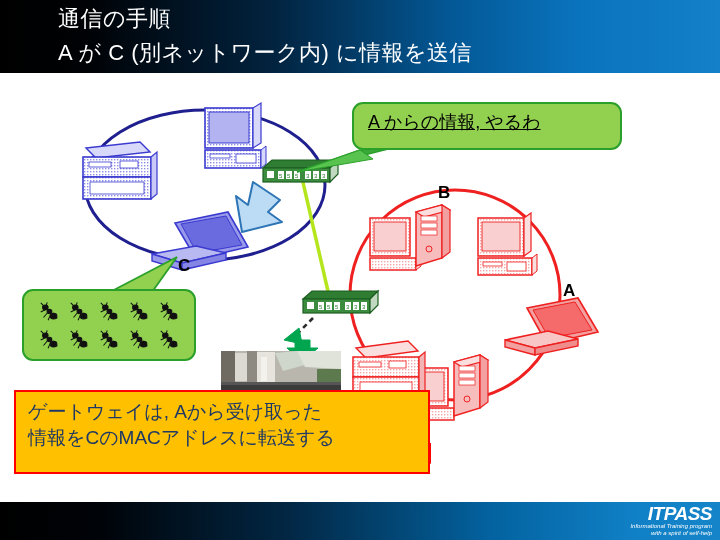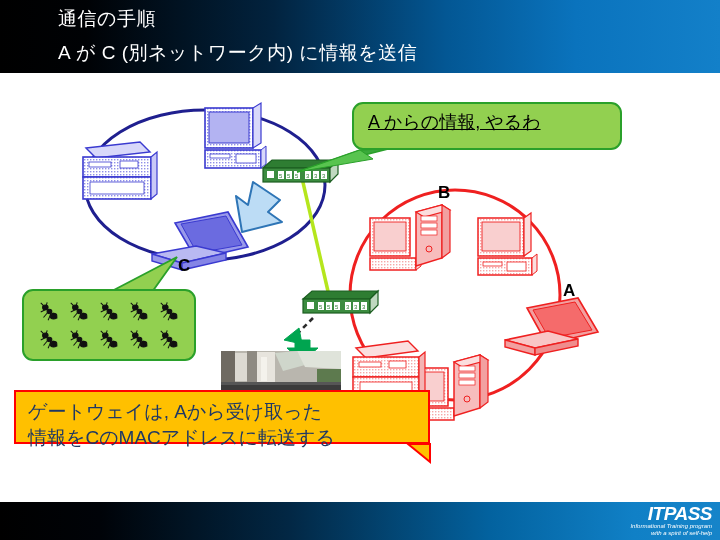--- a/index.html
+++ b/index.html
@@ -11,21 +11,21 @@
   }
   #slide{position:relative;width:720px;height:540px;overflow:hidden;background:#fff;}
 
   
   .header-bar{
     position:absolute;left:0;top:0;width:720px;height:73px;
     background:linear-gradient(to right,#000000 0%,#000205 12%,#02233f 38%,#035794 62%,#0a73bd 80%,#1380c9 100%);
   }
   .header-title{
     position:absolute;left:58px;top:2px;width:650px;
-    color:#ffffff;font-size:19px;line-height:34px;font-weight:400;
+    color:#ffffff;font-size:22px;line-height:34px;font-weight:400;
     letter-spacing:0.5px;white-space:pre-line;
   }
 
   
   .footer-bar{
     position:absolute;left:0;top:502px;width:720px;height:38px;
     background:linear-gradient(to right,#000000 0%,#000308 14%,#022744 40%,#03629f 68%,#1080c6 88%,#1684c9 100%);
   }
   .logo{
     position:absolute;right:8px;top:504px;width:92px;height:34px;
@@ -405,21 +405,21 @@
           <ellipse cx="8" cy="7" rx="3" ry="2.6"></ellipse>
             <ellipse cx="12.5" cy="11.5" rx="2.6" ry="2.4"></ellipse>
           <ellipse cx="17" cy="16.5" rx="3.6" ry="3"></ellipse>
           <path d="M6 5 L3 2 M9 5 L10 1.5" fill="none"></path>
           <path d="M9 9 L3 12 M11 12 L6 18 M14 14 L11 21 M16 13 L21 19" fill="none"></path>
         </g>
       </svg>
     </span>
   </div>
 
-  <div class="callout-yellow" style="left:14px;top:390px;width:416px;height:54px;">
+  <div class="callout-yellow" style="left:14px;top:390px;width:416px;height:84px;">
     <span class="ctext">ゲートウェイは, Aから受け取った
 情報をCのMACアドレスに転送する</span>
   </div>
 
   <div class="node-label" style="left:178px;top:256px;">C</div>
   <div class="node-label" style="left:438px;top:183px;">B</div>
   <div class="node-label" style="left:563px;top:281px;">A</div>
 
   <div class="footer-bar"></div>
   <div class="logo">

